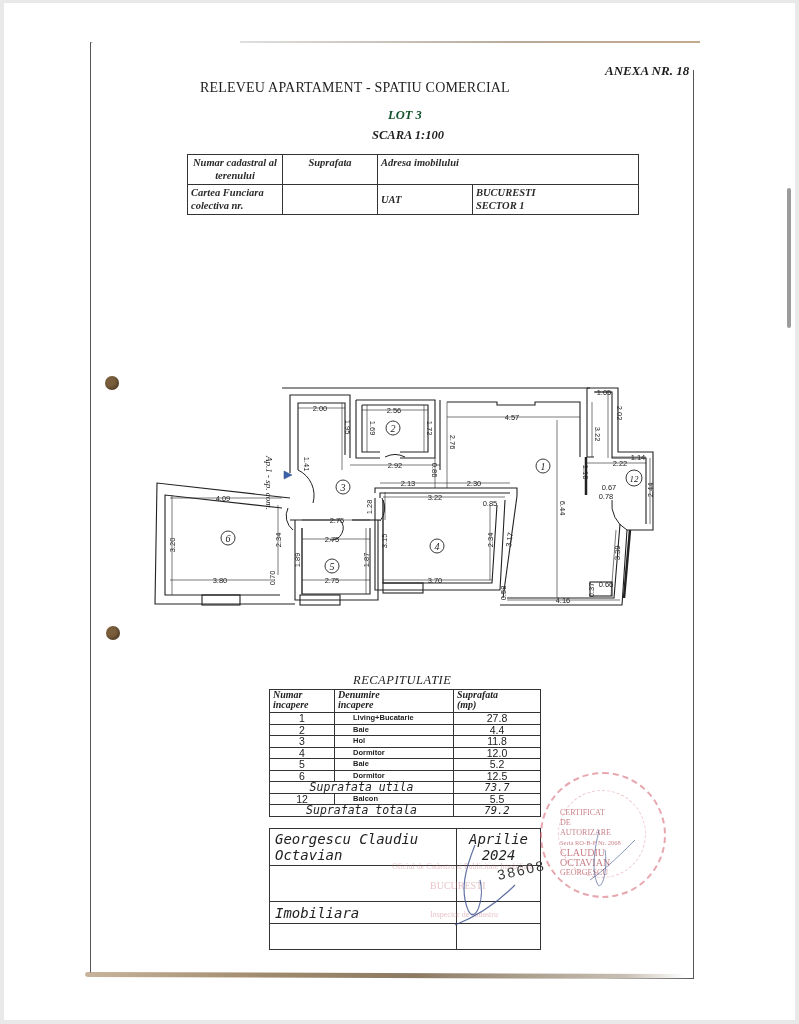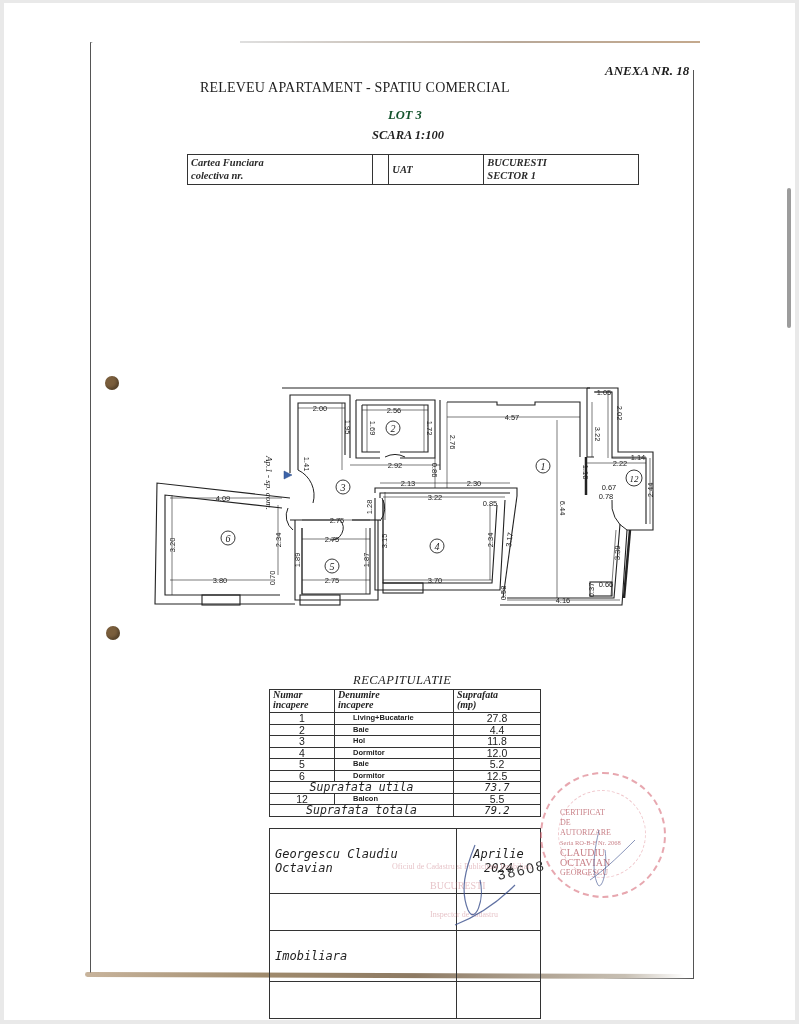--- a/index.html
+++ b/index.html
@@ -53,21 +53,21 @@
   table.recap .n { text-align:center; font-family:"Liberation Sans", sans-serif; font-size:10.5px; }
   table.recap .name { font-family:"Liberation Sans", sans-serif; font-weight:bold; font-size:7.5px; padding-left:18px; }
   table.recap .val { text-align:center; font-family:"Liberation Sans", sans-serif; font-size:10.5px; }
   table.recap .sum { font-family:"DejaVu Sans Mono", monospace; font-style:italic; font-size:11.5px; text-align:center; }
   table.recap .sumv { font-family:"DejaVu Sans Mono", monospace; font-style:italic; font-size:10.5px; text-align:center; }
 
   table.sign {
     position:absolute; left:269px; top:828px; width:272px; border-collapse:collapse; color:#222;
     font-family:"DejaVu Sans Mono", monospace; font-style:italic;
   }
-  table.sign td { border:1px solid #333; padding:18px 5px; font-size:12px; }
+  table.sign td { border:1px solid #333; padding:2px 5px; font-size:14px; }
 
   .stamp-round {
     position:absolute; left:540px; top:772px; width:122px; height:122px; border-radius:50%;
     border:2px dashed rgba(212,96,110,0.55);
   }
   .stamp-round .inner {
     position:absolute; left:16px; top:16px; width:86px; height:86px; border-radius:50%; border:1px dashed rgba(212,96,110,0.35);
   }
   .stamp-text {
     position:absolute; color:rgba(170,60,70,0.65); font-size:8px; font-family:"Liberation Serif", serif; line-height:10px;
@@ -95,20 +95,25 @@
 <div class="hole" style="left:105px;top:376px;"></div>
 <div class="hole" style="left:106px;top:626px;"></div>
 
 <div class="annex">ANEXA NR. 18</div>
 <div class="title">RELEVEU APARTAMENT - SPATIU COMERCIAL</div>
 <div class="lot">LOT 3</div>
 <div class="scale">SCARA 1:100</div>
 
 <table class="info">
   <tbody>
+      <tr style="height:30px;">
+    <td style="width:88px;" class="center"><span>Numar cadastral al terenului</span></td>
+    <td style="width:88px;" class="center"><span>Suprafata</span></td>
+    <td colspan="2"><span>Adresa imobilului</span></td>
+  </tr>
   <tr style="height:30px;">
     <td>
           <div>Cartea Funciara</div>
           <div>colectiva nr.</div>
         </td>
     <td></td>
     <td style="width:88px;vertical-align:middle;margin-left:6px;">UAT</td>
     <td>
           <div>BUCURESTI</div>
           <div>SECTOR 1</div>

